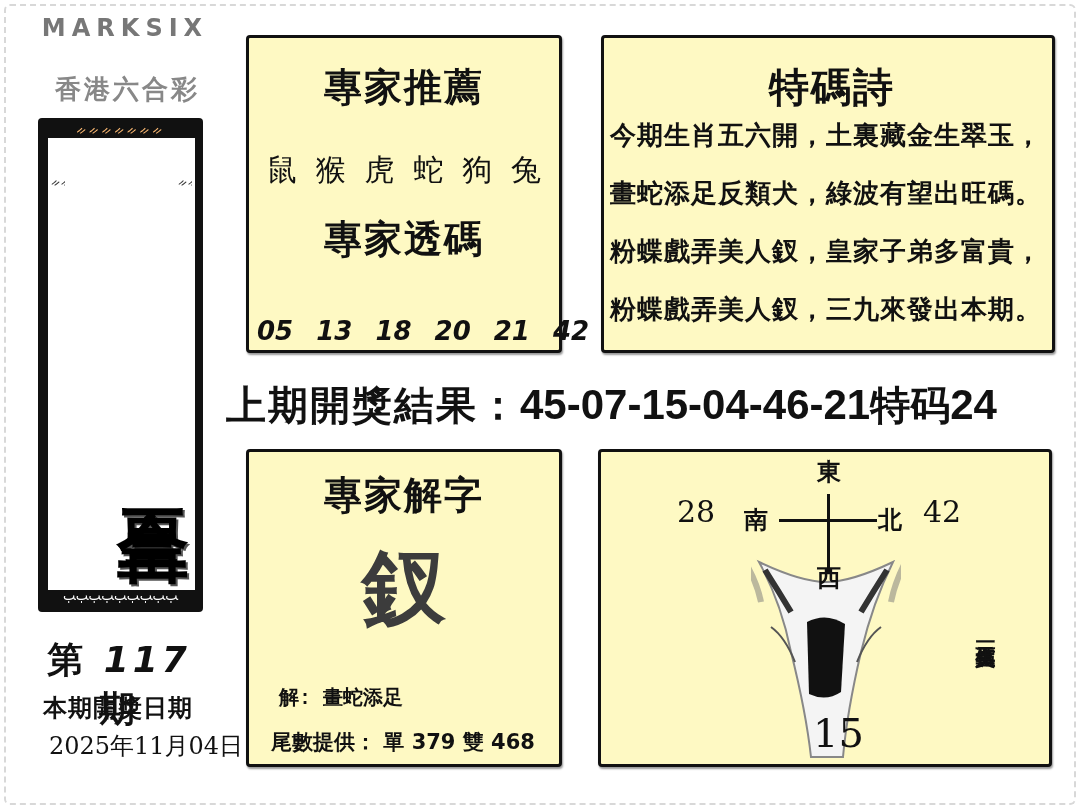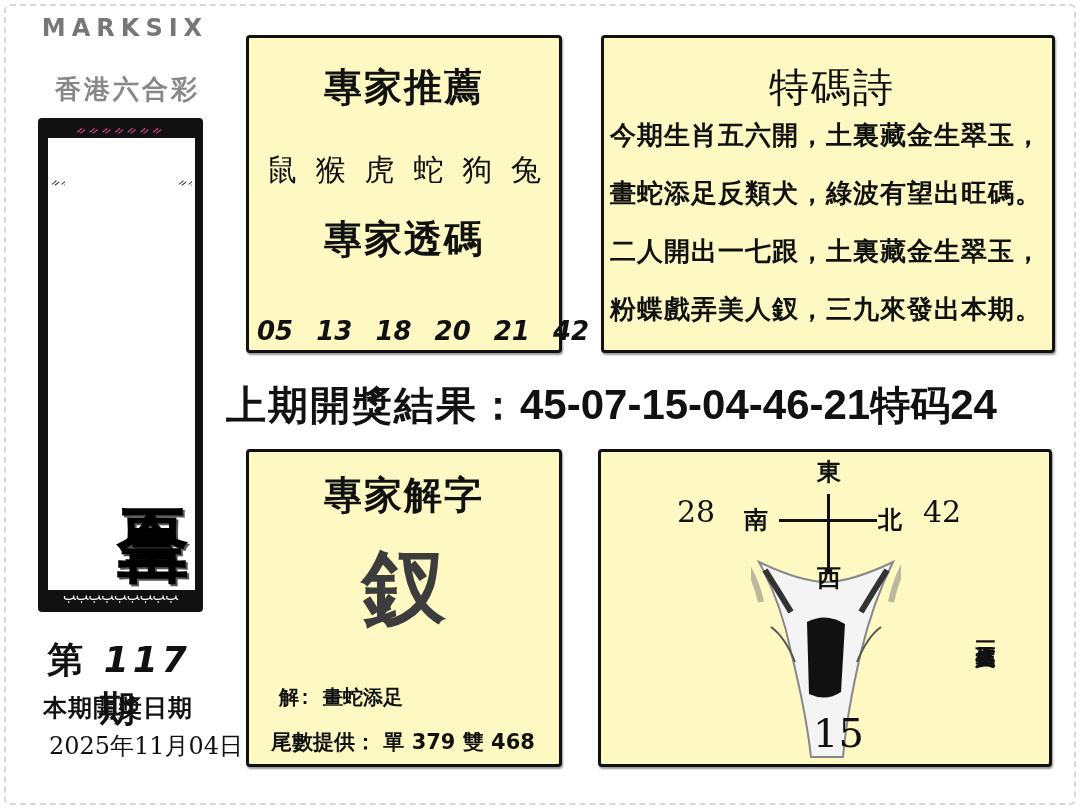--- a/index.html
+++ b/index.html
@@ -58,21 +58,21 @@
   .p2 { left: 601px; top: 35px; width: 454px; height: 318px; }
   .p3 { left: 246px; top: 449px; width: 316px; height: 318px; }
   .p4 { left: 598px; top: 449px; width: 454px; height: 318px; }
 
   .p-title { position: absolute; left: 0; right: 0; text-align: center; font-size: 38px; font-weight: bold; letter-spacing: 2px; }
   .p1 .t1 { top: 24px; }
   .zodiac-row { position: absolute; left: 10px; right: 10px; top: 112px; display: flex; justify-content: space-between; font-size: 30px; padding: 0 8px; }
   .p1 .t2 { top: 176px; }
   .numbers-row { position: absolute; left: 8px; right: 8px; top: 278px; display: flex; justify-content: space-between; font-size: 26px; font-style: italic; font-weight: bold; gap: 23px; }
 
-  .poem-title { position: absolute; left: 8px; right: 0; top: 22px; text-align: center; font-size: 40px; font-weight: normal; letter-spacing: 2px; color: #111; }
+  .poem-title { position: absolute; left: 8px; right: 0; top: 22px; text-align: center; font-size: 40px; font-weight: bold; letter-spacing: 2px; color: #111; }
   .poem-lines { position: absolute; left: 6px; right: 0; top: 68px; }
   .poem-line { font-size: 26px; line-height: 58px; letter-spacing: 1px; white-space: nowrap; font-weight: bold; }
 
   .last-result { position: absolute; left: 226px; top: 378px; width: 840px; white-space: nowrap; font-size: 40px; font-weight: bold; }
   .last-result .lr-label { letter-spacing: 2px; }
   .last-result .lr-val { font-family: "Liberation Sans", sans-serif; font-weight: bold; font-size: 42px; }
 
   .p3 .t3 { top: 18px; }
   .big-char { position: absolute; left: 0; right: 0; top: 80px; text-align: center; font-size: 84px; color: #3c3c3c; font-weight: bold; }
   .jie-row { position: absolute; left: 30px; top: 232px; font-size: 20px; font-weight: bold; font-family: Liberation Mono, monospace; }
@@ -98,21 +98,21 @@
 </style>
 </head>
 <body>
 
 <div class="outer-frame"></div>
 
 <div class="brand">MARKSIX</div>
 <div class="brand-sub">香港六合彩</div>
 
 <div class="banner">
-  <div class="banner-top-fringe" style="color:#ec4899">ᨀᨀᨀᨀᨀᨀᨀ</div>
+  <div class="banner-top-fringe" style="color:#fdba74">ᨀᨀᨀᨀᨀᨀᨀ</div>
   <div class="banner-inner">
     <div class="banner-side left">ᨀᨀᨀᨀᨀᨀᨀᨀᨀᨀᨀᨀᨀᨀ</div>
     <div class="banner-side right">ᨀᨀᨀᨀᨀᨀᨀᨀᨀᨀᨀᨀᨀᨀ</div>
     <div class="banner-title">三合皇</div>
   </div>
   <div class="banner-bottom-fringe" style="color:#fff">ﭓﭓﭓﭓﭓﭓﭓﭓﭓ</div>
 </div>
 
 <div class="issue">
   <span>第</span>
@@ -142,21 +142,21 @@
     <span>42</span>
     <span>43</span>
   </div>
 </div>
 
 <div class="panel p2">
   <div class="poem-title">特碼詩</div>
   <div class="poem-lines">
     <div class="poem-line">今期生肖五六開，土裏藏金生翠玉，</div>
     <div class="poem-line">畫蛇添足反類犬，綠波有望出旺碼。</div>
-    <div class="poem-line">二人開出一七跟，土裏藏金生翠玉，</div>
+    <div class="poem-line">粉蝶戲弄美人釵，皇家子弟多富貴，</div>
     <div class="poem-line">粉蝶戲弄美人釵，三九來發出本期。</div>
   </div>
 </div>
 
 <div class="last-result">
   <span class="lr-label">上期開獎結果：</span><span class="lr-val">45-07-15-04-46-21</span><span>特码</span><span class="lr-val">24</span>
 </div>
 
 <div class="panel p3">
   <div class="p-title t3">專家解字</div>

